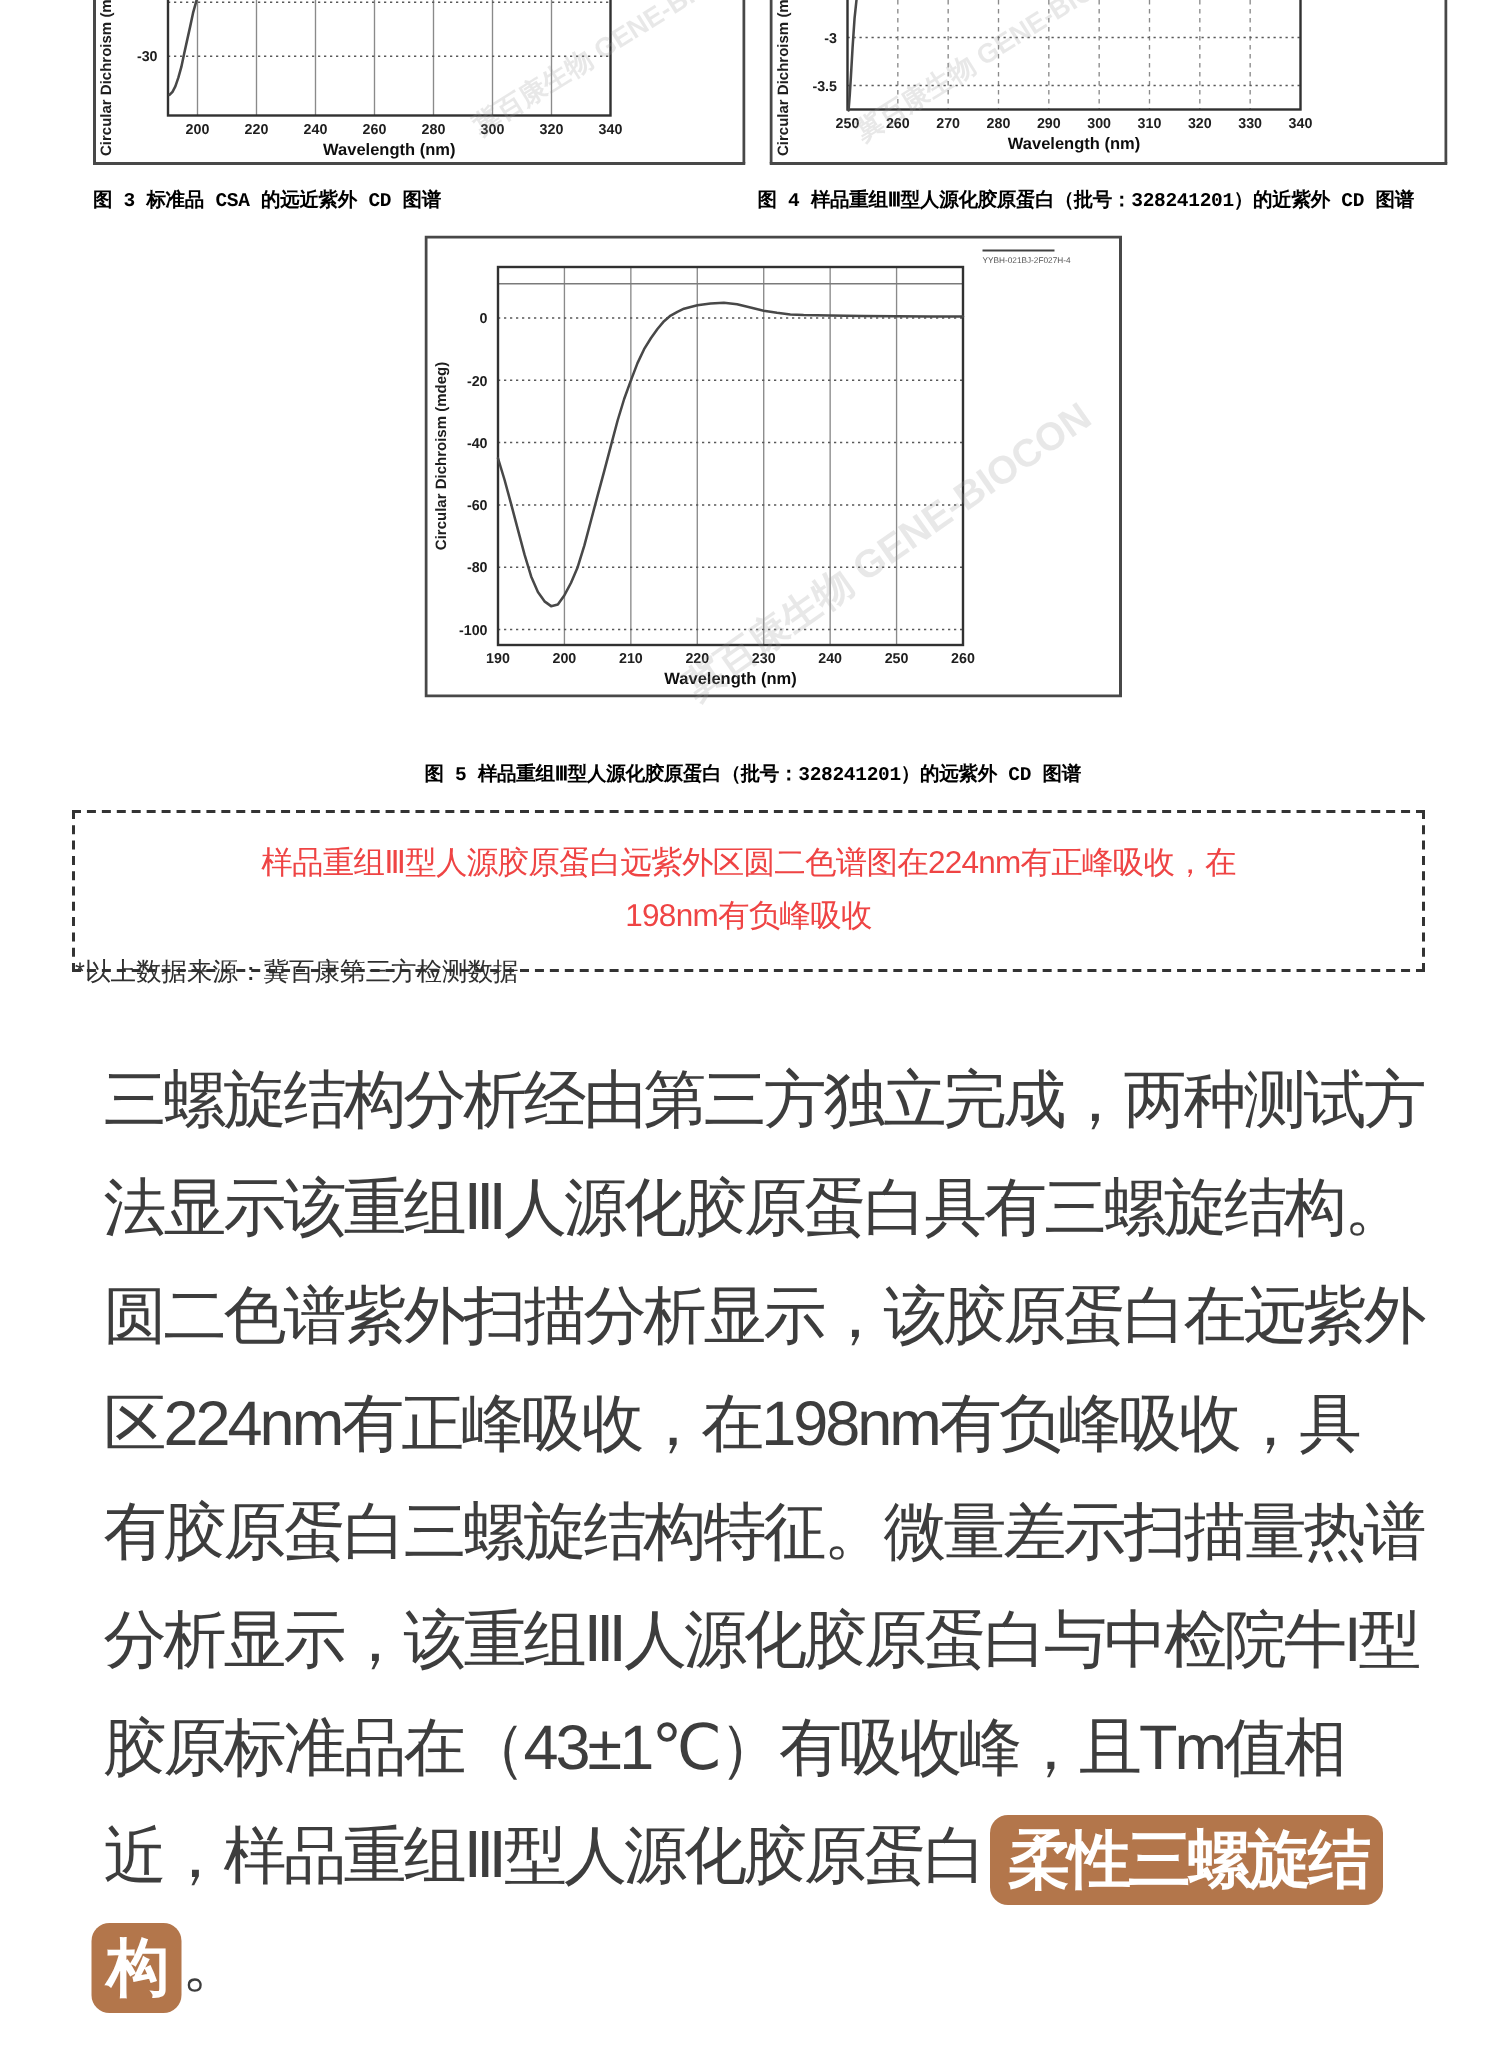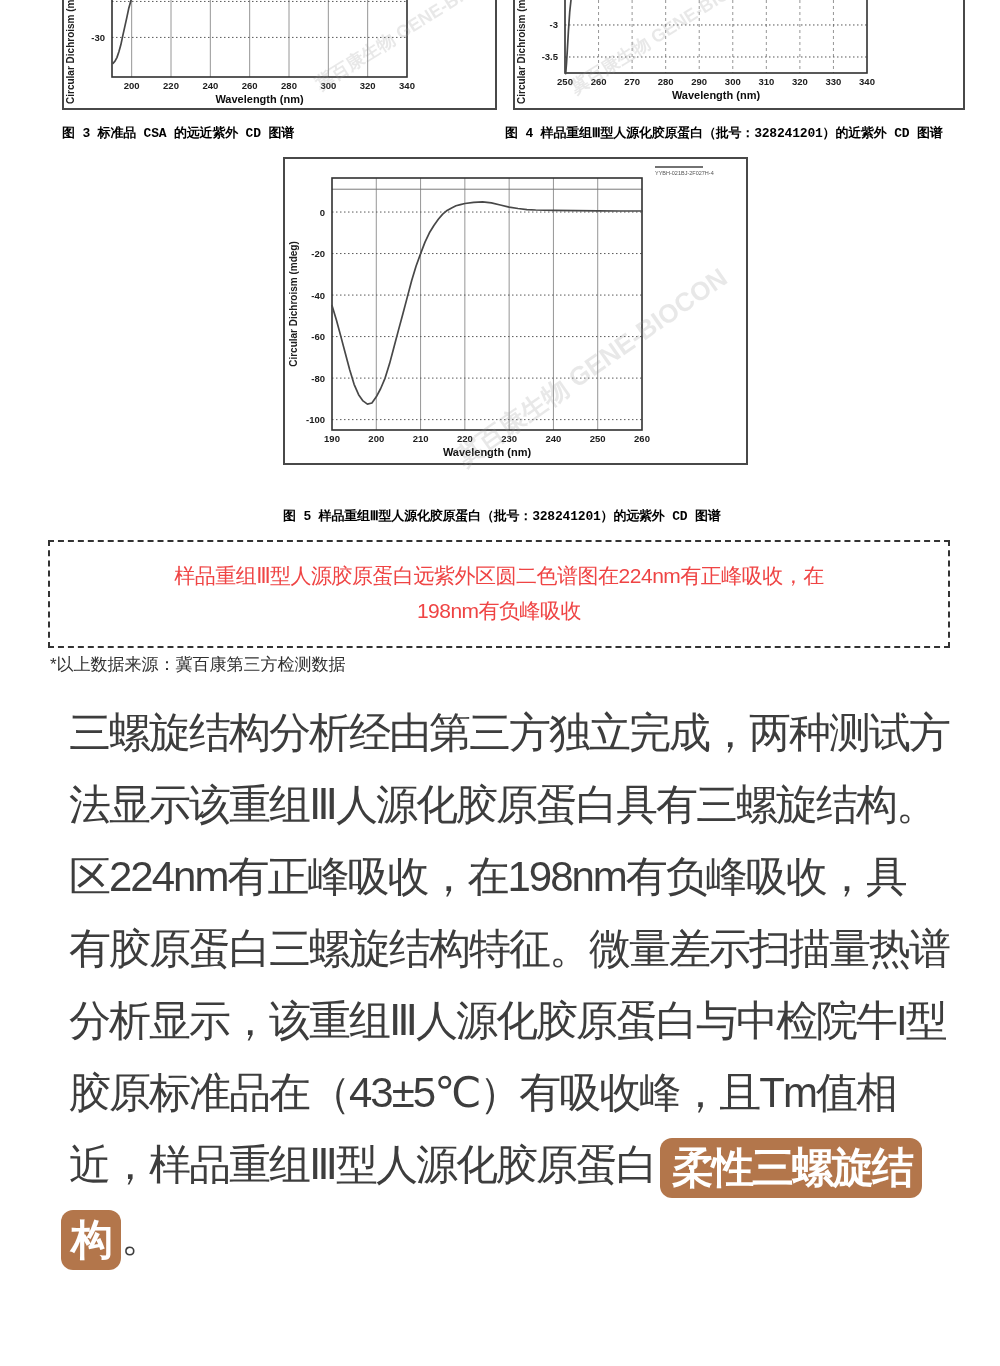--- a/index.html
+++ b/index.html
@@ -26,21 +26,21 @@
   .callout{
     position:absolute;left:48px;top:540px;width:902px;box-sizing:border-box;
     border:2px dashed #333;padding:16px 30px 18px 30px;text-align:center;
   }
   .callout .line{
     font-size:21px;line-height:35px;font-weight:400;color:#ef4444;
     letter-spacing:-0.5px;white-space:nowrap;
   }
   .footnote{
     position:absolute;left:50px;top:636px;font-size:17px;font-weight:500;
-    color:#2f2f2f;letter-spacing:0px;margin-top:17px;
+    color:#2f2f2f;letter-spacing:0px;
   }
   
   .paragraph{position:absolute;left:69px;top:697px;width:910px;}
   .para-line{
     height:72px;line-height:72px;font-size:42px;letter-spacing:-2px;
     color:#3d3d3d;white-space:nowrap;font-weight:400;
   }
   .hl{
     display:inline-block;color:#ffffff;font-weight:bold;
     border-radius:12px;padding:0px 10px;margin-left:4px;
@@ -163,19 +163,20 @@
 <div class="callout" id="callout">
     <div class="line">样品重组Ⅲ型人源胶原蛋白远紫外区圆二色谱图在224nm有正峰吸收，在</div>
     <div class="line">198nm有负峰吸收</div>
   </div>
 
 <div class="footnote">*以上数据来源：冀百康第三方检测数据</div>
 
 <div class="paragraph" id="paragraph">
     <div class="para-line"><span>三螺旋结构分析经由第三方独立完成，两种测试方</span></div>
     <div class="para-line"><span>法显示该重组Ⅲ人源化胶原蛋白具有三螺旋结构。</span></div>
+    <div class="para-line"><span>圆二色谱紫外扫描分析显示，该胶原蛋白在远紫外</span></div>
     <div class="para-line"><span>区224nm有正峰吸收，在198nm有负峰吸收，具</span></div>
     <div class="para-line"><span>有胶原蛋白三螺旋结构特征。微量差示扫描量热谱</span></div>
     <div class="para-line"><span>分析显示，该重组Ⅲ人源化胶原蛋白与中检院牛I型</span></div>
-    <div class="para-line"><span>胶原标准品在（43±5℃）有吸收峰，且Tm值相</span></div>
+    <div class="para-line"><span>胶原标准品在（43±1℃）有吸收峰，且Tm值相</span></div>
     <div class="para-line"><span>近，样品重组Ⅲ型人源化胶原蛋白</span><span class="hl" style="background: rgb(179, 118, 75); padding-left: 12px;">柔性三螺旋结</span></div>
     <div class="para-line"><span class="hl" style="background: rgb(179, 118, 75); margin-left: -8px;">构</span><span>。</span></div>
   </div>
 
 </body></html>

